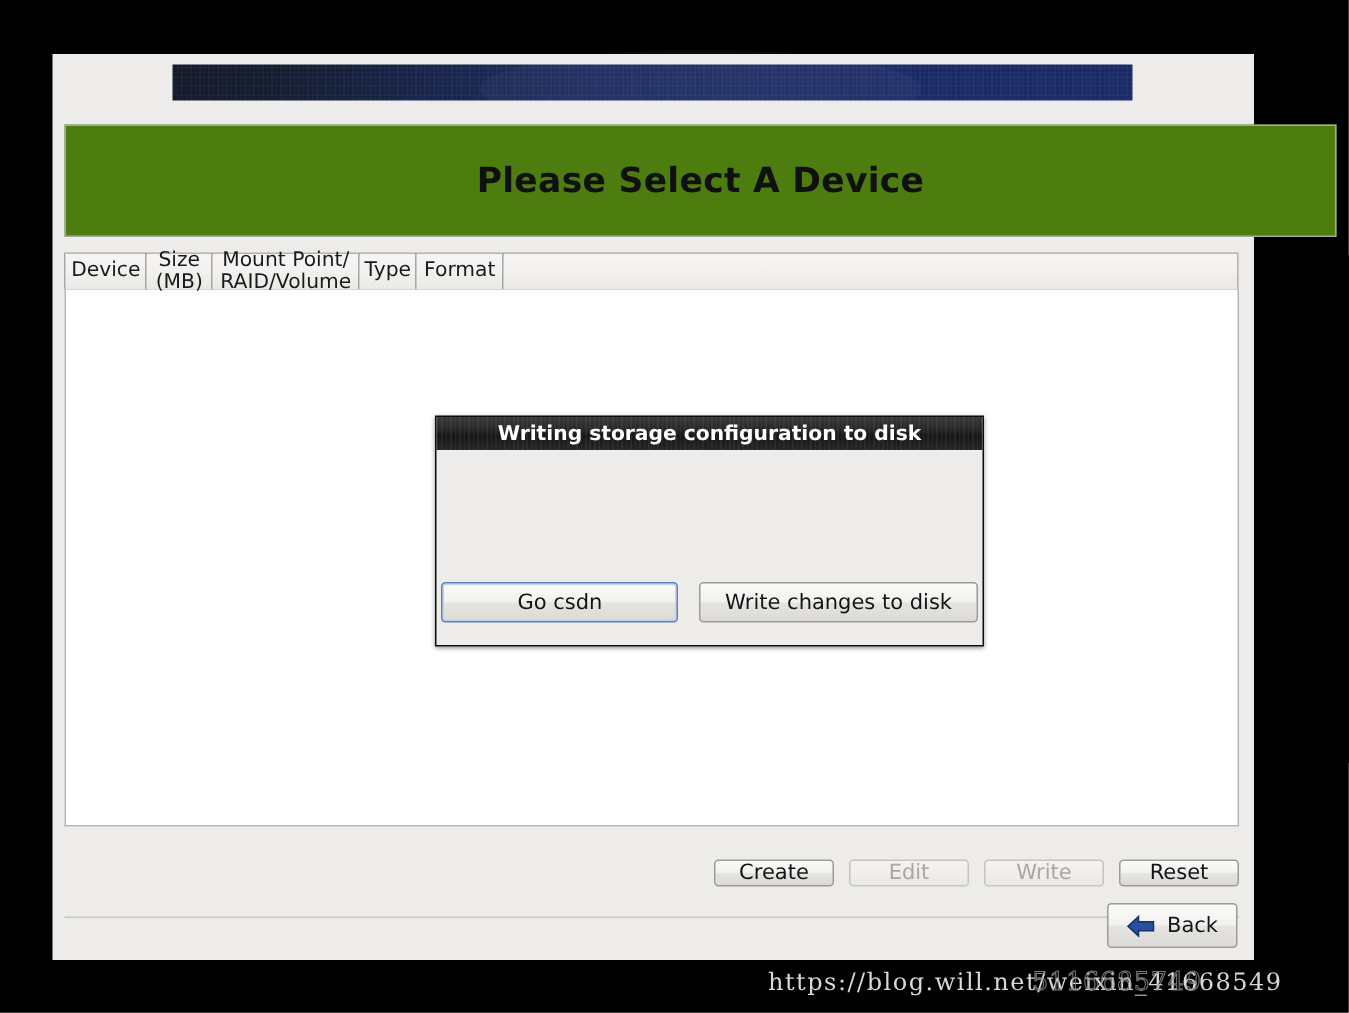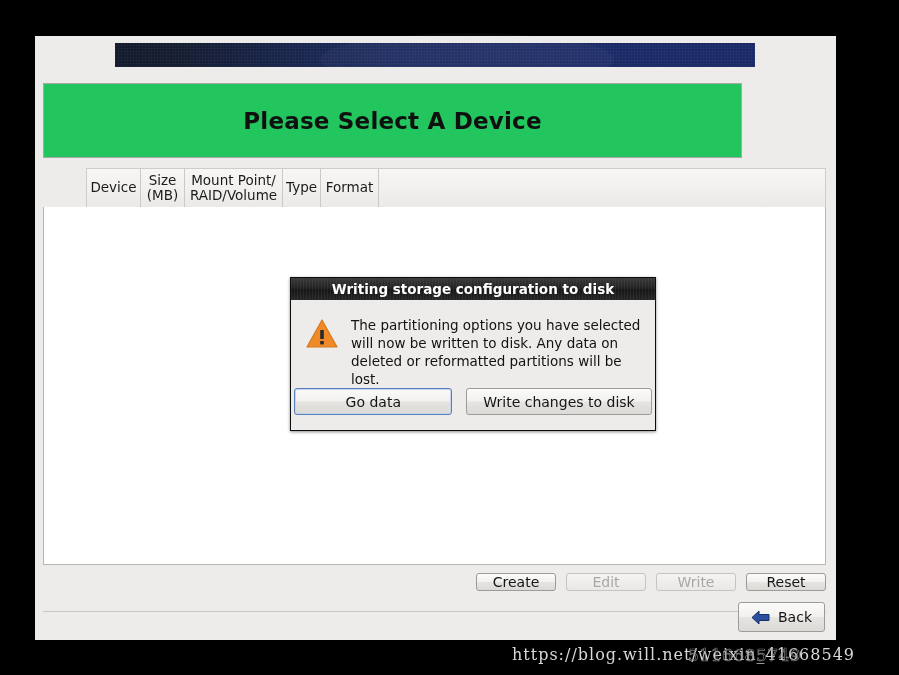--- a/index.html
+++ b/index.html
@@ -57,24 +57,24 @@
     height: 220%;
     border-radius: 50%;
     background: rgba(255,255,255,.035);
   }
 
   
   #heading-frame {
     position: absolute;
     left: 8px;
     top: 47px;
-    width: 699px;
+    width: 848px;
     height: 75px;
     border: 1px solid #a9a8a4;
-    background: #22c55e;
+    background: #4d7c0f;
     box-sizing: border-box;
     display: flex;
     align-items: center;
     justify-content: center;
   }
   #page-title {
     font-size: 23px;
     font-weight: bold;
     color: #101010;
     letter-spacing: .2px;
@@ -83,27 +83,26 @@
   
   #device-table {
     position: absolute;
     left: 8px;
     top: 132px;
     width: 783px;
     height: 397px;
   }
   #table-header {
     display: flex;
-    height: 39px;
+    height: 25px;
     background: #0f172a;
     border-top: 1px solid #cfcdc9;
     border-left: 1px solid #cfcdc9;
     border-right: 1px solid #cfcdc9;
     box-sizing: border-box;
-    margin-left: 43px;
   }
   #table-header .th {
     display: flex;
     align-items: center;
     justify-content: center;
     text-align: center;
     font-size: 13.5px;
     color: #1b1b1b;
     line-height: 1.12;
     border-right: 1px solid #cbc9c5;
@@ -357,32 +356,20 @@
     </div>
   </div>
 
 </div>
 
 <div id="modal-dialog">
   <div id="dialog-titlebar">
     <div class="tb-texture"></div>
     <div id="dialog-title">Writing storage configuration to disk</div>
   </div>
-  <div id="dialog-body">
-    <div id="warning-icon">
-      <svg width="34" height="32" viewBox="0 0 34 32">
-        <path d="M17 2 L32 29 L2 29 Z" fill="#f08a28" stroke="#d4771c" stroke-width="1.2" stroke-linejoin="round"></path>
-        <rect x="15.2" y="12" width="3.6" height="9" fill="#2b2b2b"></rect>
-        <rect x="15.2" y="23" width="3.6" height="3.4" fill="#2b2b2b"></rect>
-      </svg>
-    </div>
-    <div id="dialog-message">The partitioning options you have selected
-will now be written to disk.  Any data on
-deleted or reformatted partitions will be lost.</div>
-  </div>
   <div id="dialog-buttons">
-    <div class="dlg-btn go-back">Go data</div>
+    <div class="dlg-btn go-back">Go csdn</div>
     <div class="dlg-btn write-changes">Write changes to disk</div>
   </div>
 </div>
 
 <div id="watermark">https://blog.will.net/weixin_41668549</div>
 <div id="watermark-overlay">5116685749</div>
 
 </body></html>

